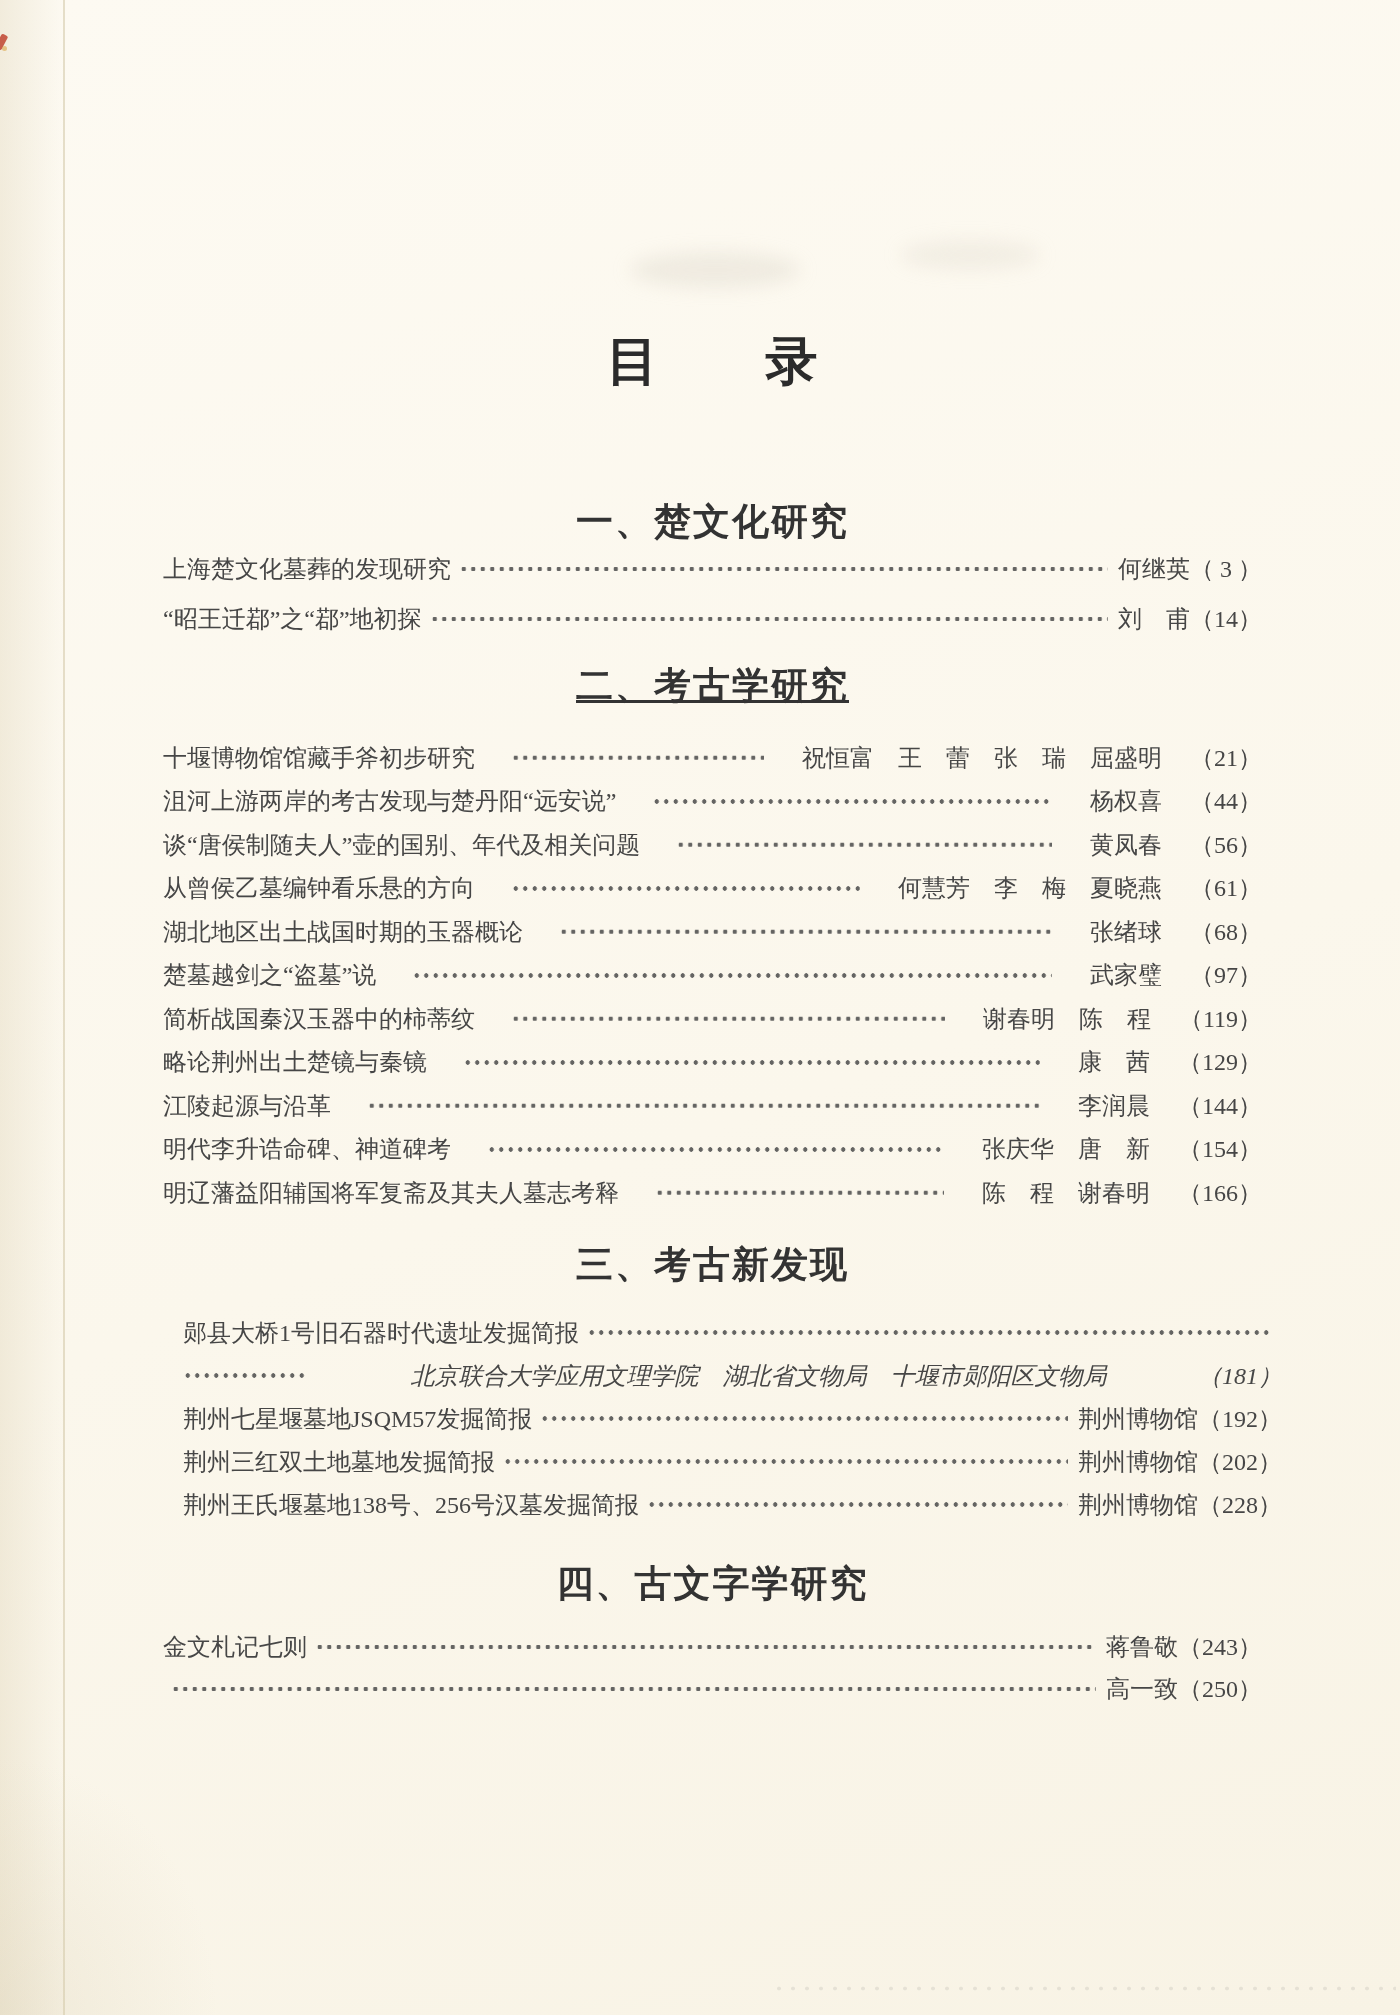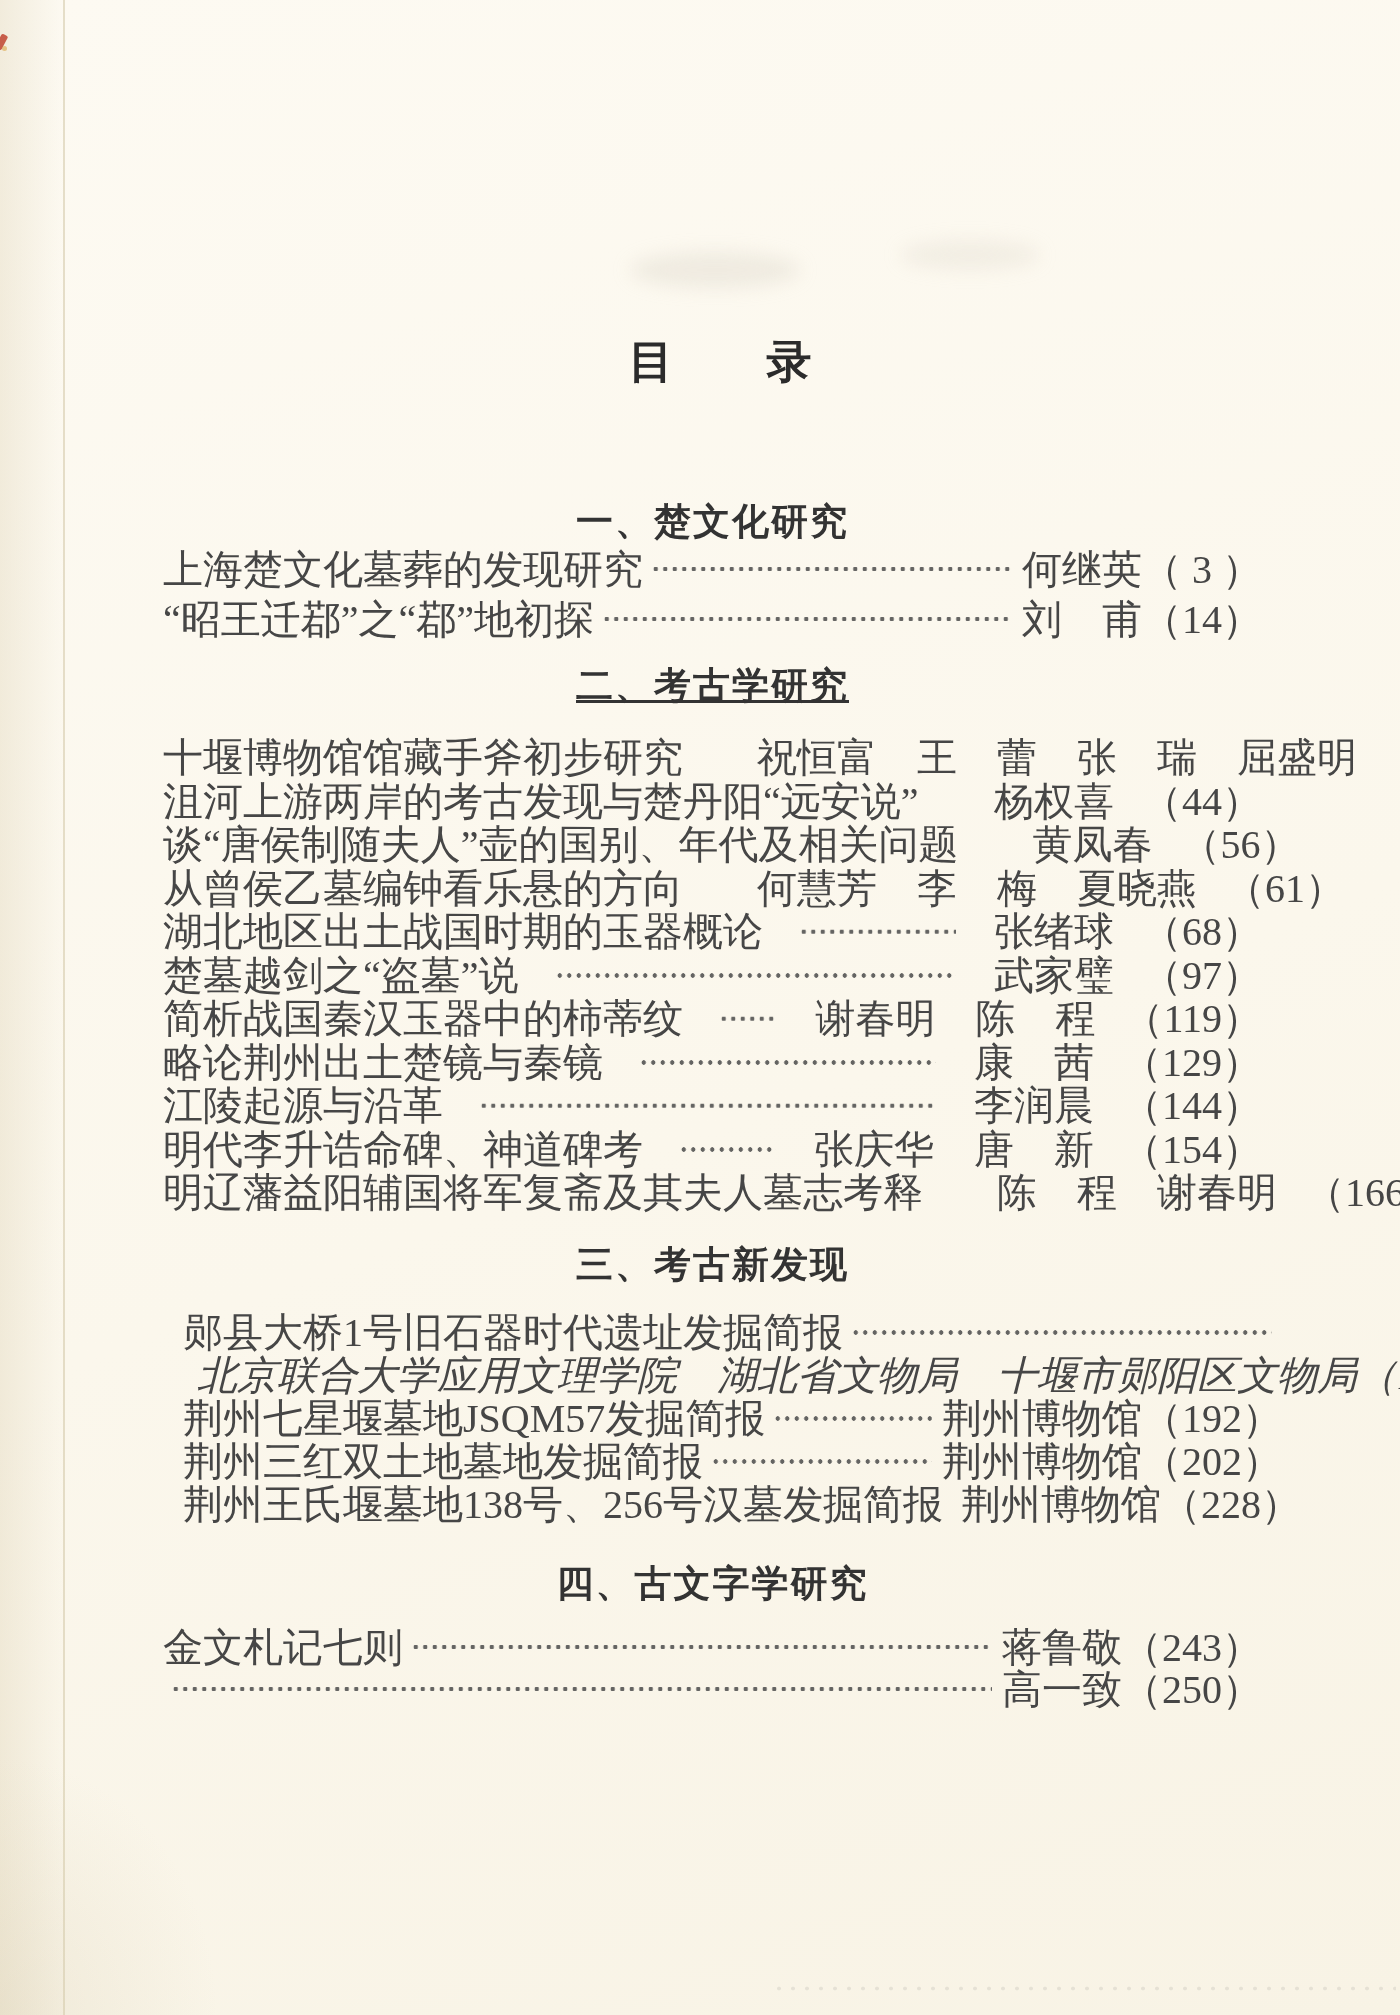--- a/index.html
+++ b/index.html
@@ -41,38 +41,38 @@
     position:absolute;left:900px;top:240px;width:140px;height:30px;border-radius:50%;
     background:rgba(208,202,186,.22);filter:blur(9px);
   }
   .ghost-dots{
     position:absolute;left:772px;top:1984px;width:624px;height:9px;opacity:.55;
     background-image:radial-gradient(circle,rgba(150,148,142,.35) 1.6px,rgba(150,148,142,0) 2.2px);
     background-size:14px 100%;background-repeat:repeat-x;
   }
 
   .doc-title{
-    position:absolute;left:163px;width:1099px;top:330px;
-    font-size:45px;line-height:64px;font-weight:700;color:#2b2b2b;
+    position:absolute;left:155px;width:1099px;top:330px;
+    font-size:52px;line-height:64px;font-weight:700;color:#2b2b2b;
     text-align:center;padding-left:8px;letter-spacing:1px;
   }
   .sec-head{
     position:absolute;left:163px;width:1099px;
     font-family:"Liberation Sans","DejaVu Sans",sans-serif;
     font-size:37px;line-height:44px;font-weight:700;color:#333;
     text-align:center;letter-spacing:2px;
   }
   .h1{top:500px;} .h2{top:664px;text-decoration:underline;} .h3{top:1243px;} .h4{top:1562px;}
 
   .sec-rows{position:absolute;left:163px;width:1099px;}
   .r1{top:544px;} .r2{top:736px;} .r3{top:1311px;margin-left:20px;} .r4{top:1626px;}
 
   .row{
     display:flex;align-items:center;
-    font-size:40px;white-space:nowrap;color:#464646;
+    font-size:24px;white-space:nowrap;color:#464646;
   }
   .r1 .row{height:50px;}
   .r2 .row{height:43.5px;gap:28px;}
   .r3 .row{height:43px;}
   .r4 .row{height:42px;}
   .t{flex:0 0 auto;}
   .dots{
     flex:1 1 auto;align-self:stretch;margin:0 10px 0 8px;min-width:0;
     background-image:radial-gradient(circle,rgba(74,74,74,.85) 2px,rgba(74,74,74,0) 2.5px);
     background-size:9.5px 100%;background-repeat:repeat-x;background-position:0 52%;

